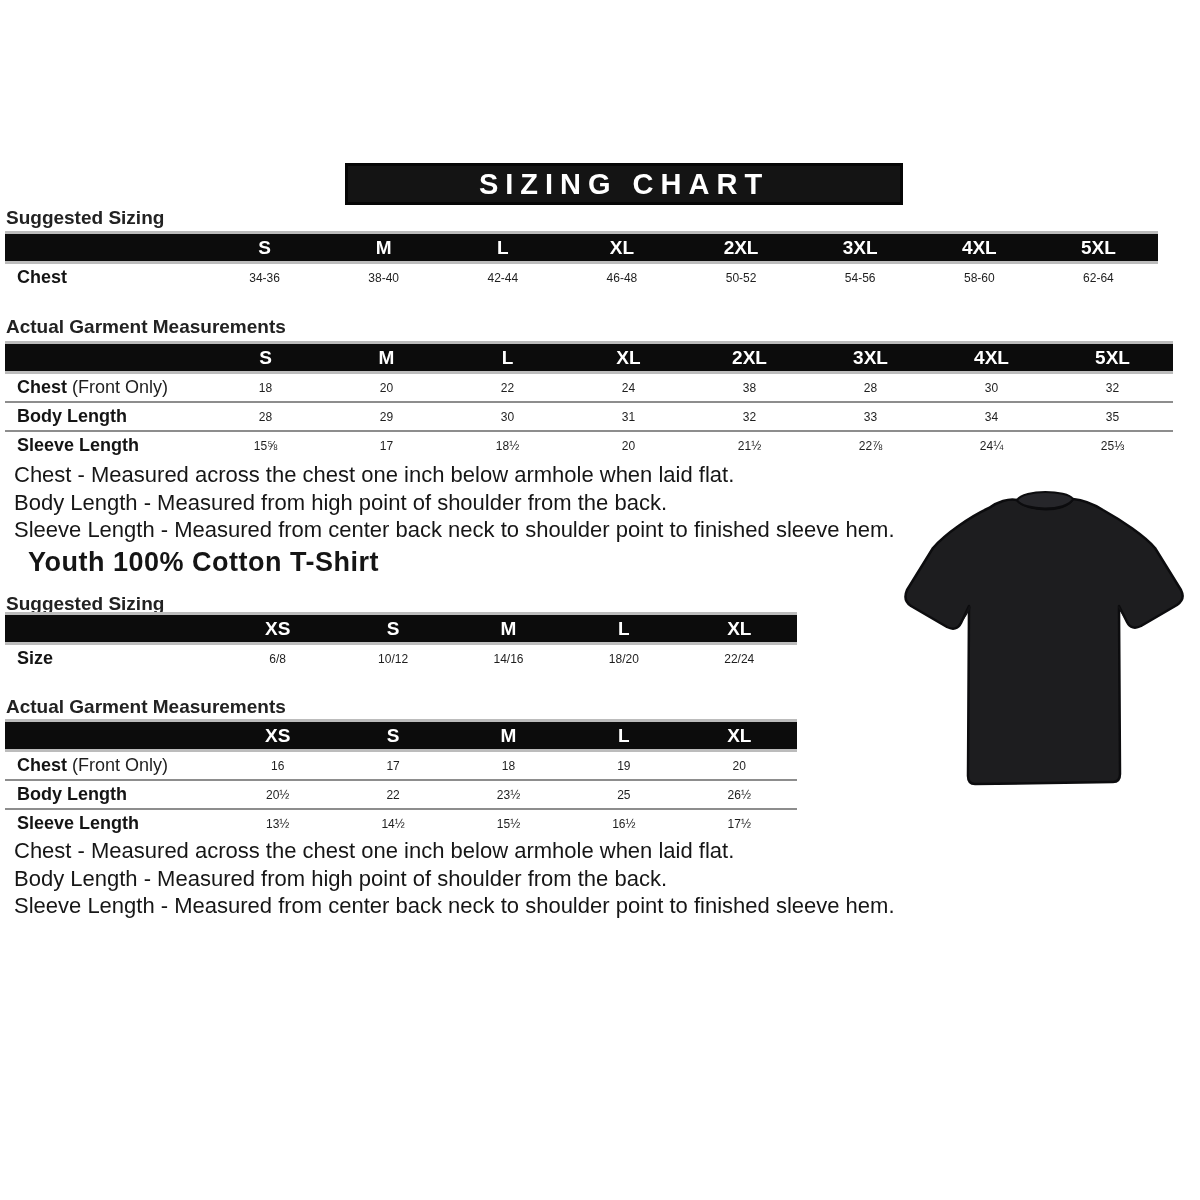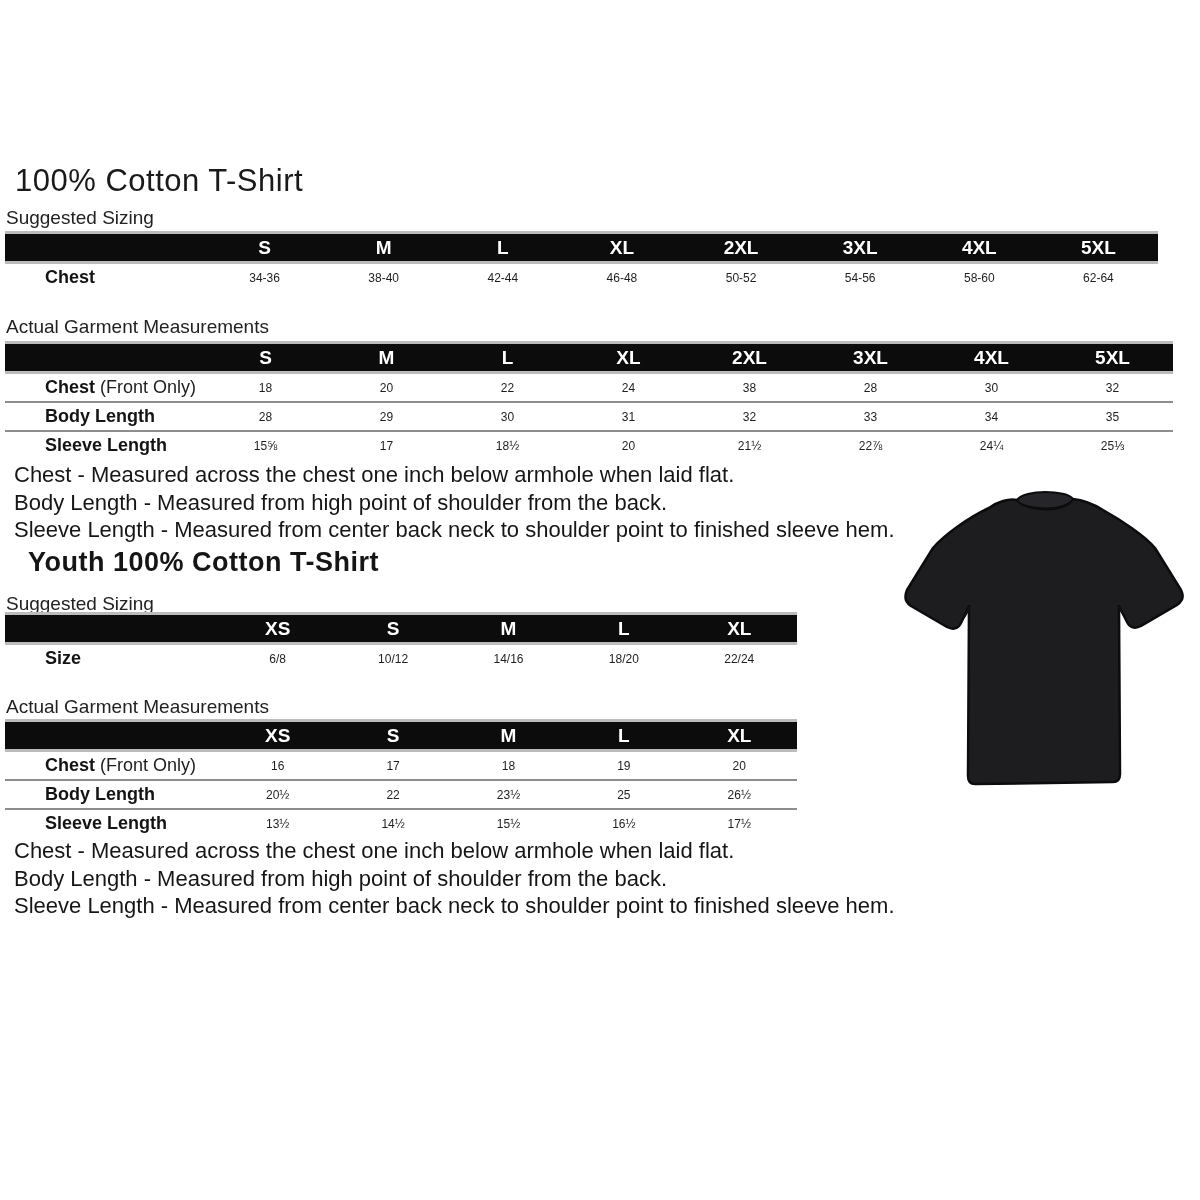--- a/index.html
+++ b/index.html
@@ -23,21 +23,21 @@
   .banner{
     position:absolute;left:345px;top:163px;width:552px;height:36px;
     background:#141414;border:3px solid #060606;
     display:flex;align-items:center;justify-content:center;
   }
   .banner span{
     color:#ffffff;font-size:29px;font-weight:700;letter-spacing:7px;white-space:nowrap;
   }
   .sec-label{
     position:absolute;left:6px;
-    font-size:19px;font-weight:400;color:#222222;white-space:nowrap;
+    font-size:19px;font-weight:700;color:#222222;white-space:nowrap;
   }
   table.sizing{
     position:absolute;left:5px;
     border-collapse:collapse;table-layout:fixed;
   }
   table.adult-suggested{width:1153px;}
   table.adult-actual{width:1168px;}
   table.youth-sized{width:792px;}
   table.sizing thead th{
     background:#0c0c0c;color:#ffffff;
@@ -47,37 +47,39 @@
   }
   table.adult-suggested th.label-col,
   table.adult-actual th.label-col{width:200px;}
   table.youth-sized th.label-col{width:215px;}
   table.sizing tbody td{
     font-size:12px;color:#1e1e1e;text-align:center;
     height:27px;padding:0;
   }
   table.sizing tbody tr + tr td{border-top:2px solid #8d8d8d;}
   table.sizing td.rowlabel{text-align:left;padding-left:12px;font-size:18px;}
-  table.sizing td.rowlabel strong{font-weight:700;color:#141414;margin-left:28px;}
+  table.sizing td.rowlabel strong{font-weight:700;color:#141414;}
   .notes{
     position:absolute;left:14px;
     font-size:22px;color:#161616;
   }
   .notes div{height:27.5px;line-height:27.5px;white-space:nowrap;}
   .tshirt{
     position:absolute;left:893px;top:478px;width:305px;height:335px;
   }
 </style>
 </head>
 <body>
 
 <div class="page">
 
-  <div class="title">100% Cotton T-Shirt</div>
-
+
+  <div class="banner">
+    <span>SIZING CHART</span>
+  </div>
 
   <div class="sec-label" style="top:207px">Suggested Sizing</div>
   <table class="sizing adult-suggested" style="top:231px">
       <thead>
         <tr>
           <th class="label-col"></th>
           <th>S</th>
           <th>M</th>
           <th>L</th>
           <th>XL</th>

